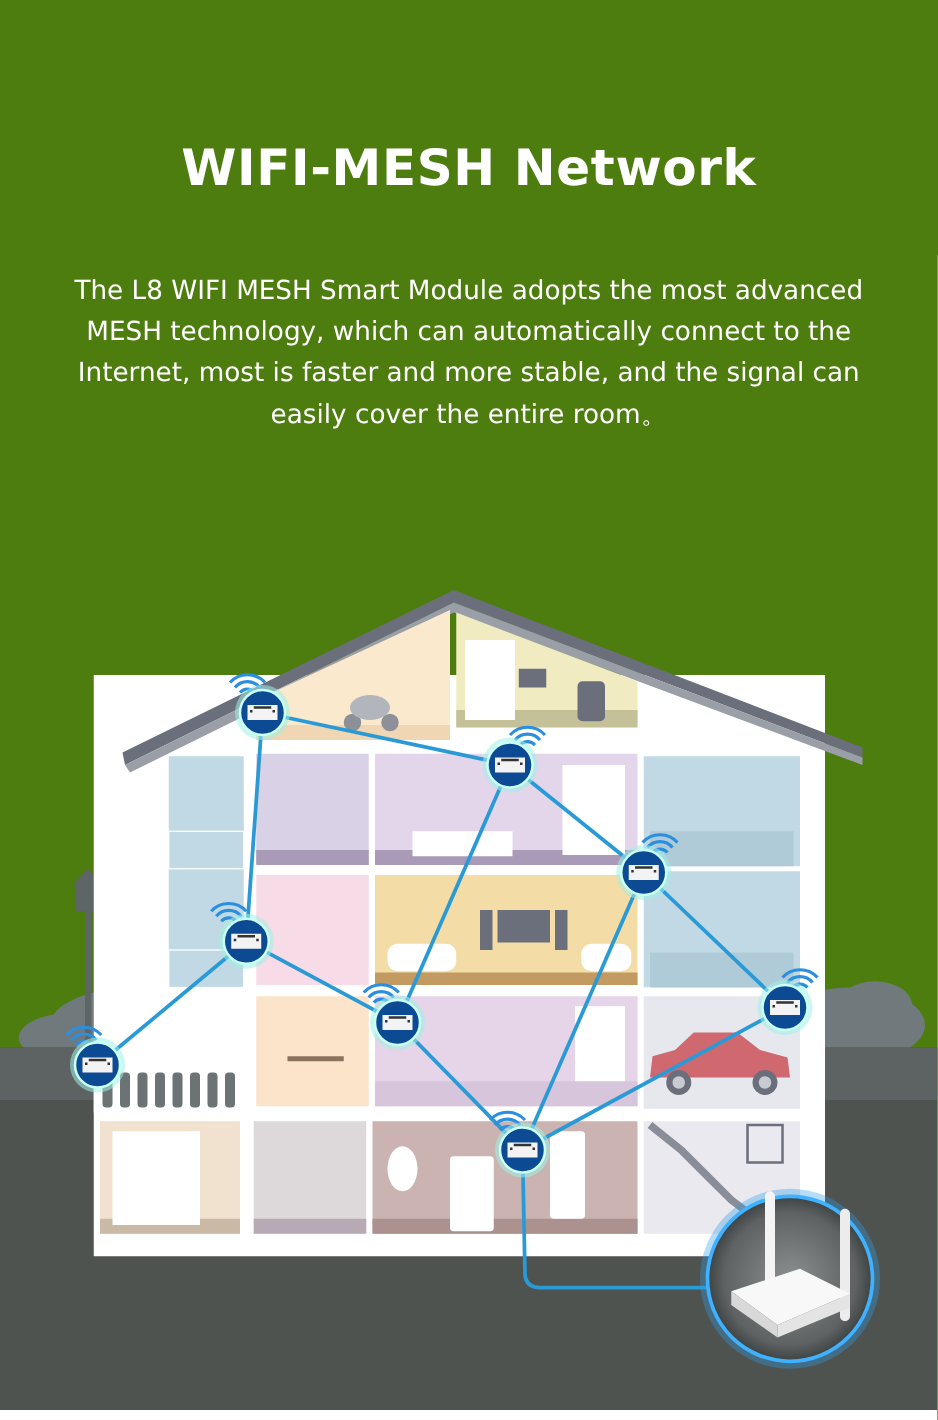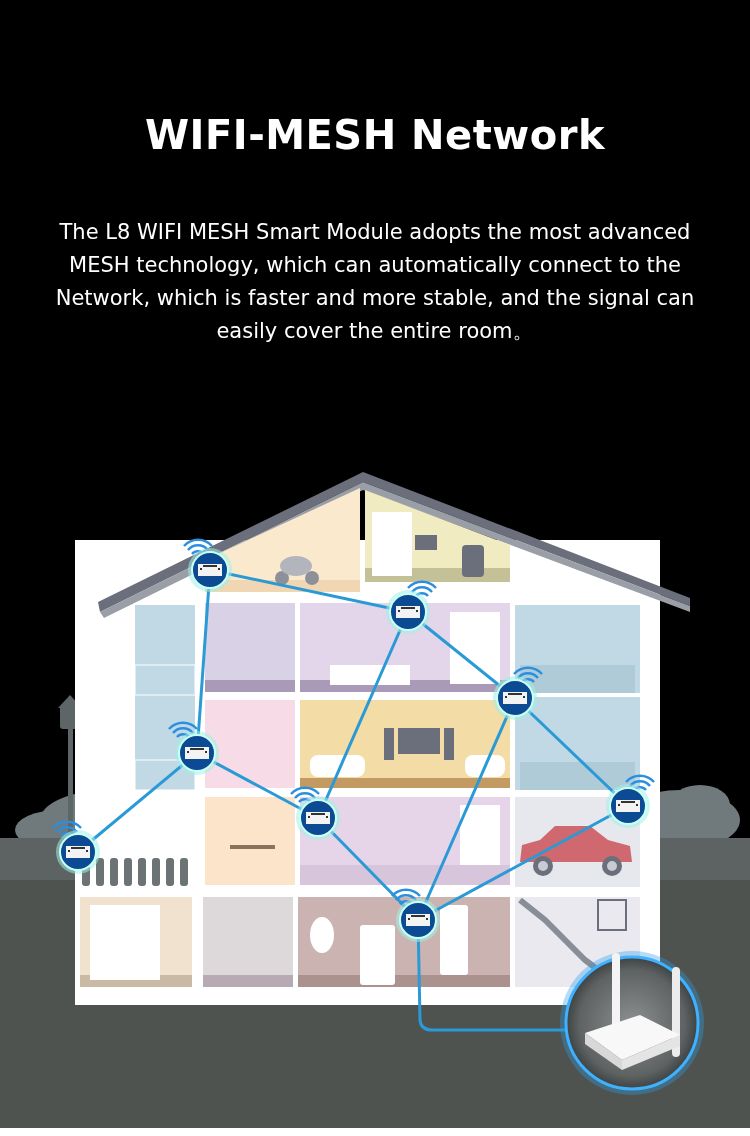--- a/index.html
+++ b/index.html
@@ -1,17 +1,17 @@
 <!DOCTYPE html>
 <html><head>
 <meta charset="utf-8">
 <style>
   html, body { margin: 0; padding: 0; }
   body { width: 750px; height: 1136px; overflow: hidden; background: #c1d9e4; font-family: "DejaVu Sans", sans-serif; }
-  .page { position: relative; width: 750px; height: 1136px; background: #000000; overflow: hidden; }
+  .page { position: relative; width: 750px; height: 1136px; background: #4d7c0f; overflow: hidden; }
   .title { position: absolute; top: 112px; left: 0; width: 750px; text-align: center; color: #ffffff; font-weight: bold; font-size: 40px; letter-spacing: 0.5px; }
   .desc { position: absolute; top: 216px; left: 40px; width: 670px; text-align: center; color: #ffffff; font-size: 21px; line-height: 33px; }
   svg.scene { position: absolute; left: 0; top: 0; }
 </style>
 </head>
 <body>
 
 <div class="page">
   <svg class="scene" width="750" height="1136" viewBox="0 0 750 1136">
     <defs>
@@ -195,14 +195,14 @@
       <circle cx="632" cy="1023" r="66" fill="url(#routerGlow)" stroke="#3fb1ff" stroke-width="3"></circle>
       <rect x="612" y="953" width="8" height="90" rx="4" fill="#f4f4f4"></rect>
       <rect x="672" y="967" width="8" height="90" rx="4" fill="#ececec"></rect>
       <polygon points="585,1033 640,1015 680,1035 622,1060" fill="#f8f8f8"></polygon>
       <polygon points="585,1033 622,1060 622,1070 585,1044" fill="#d8d8d8"></polygon>
       <polygon points="622,1060 680,1035 680,1046 622,1070" fill="#e4e4e4"></polygon>
     </g>
   </svg>
 
   <div class="title">WIFI-MESH Network</div>
-  <div class="desc">The L8 WIFI MESH Smart Module  adopts the most advanced MESH technology, which can automatically connect to the Network, which is faster and more stable, and the signal can easily cover the entire room。</div>
+  <div class="desc">The L8 WIFI MESH Smart Module  adopts the most advanced MESH technology, which can automatically connect to the Internet, most is faster and more stable, and the signal can easily cover the entire room。</div>
 </div>
 
 </body></html>

